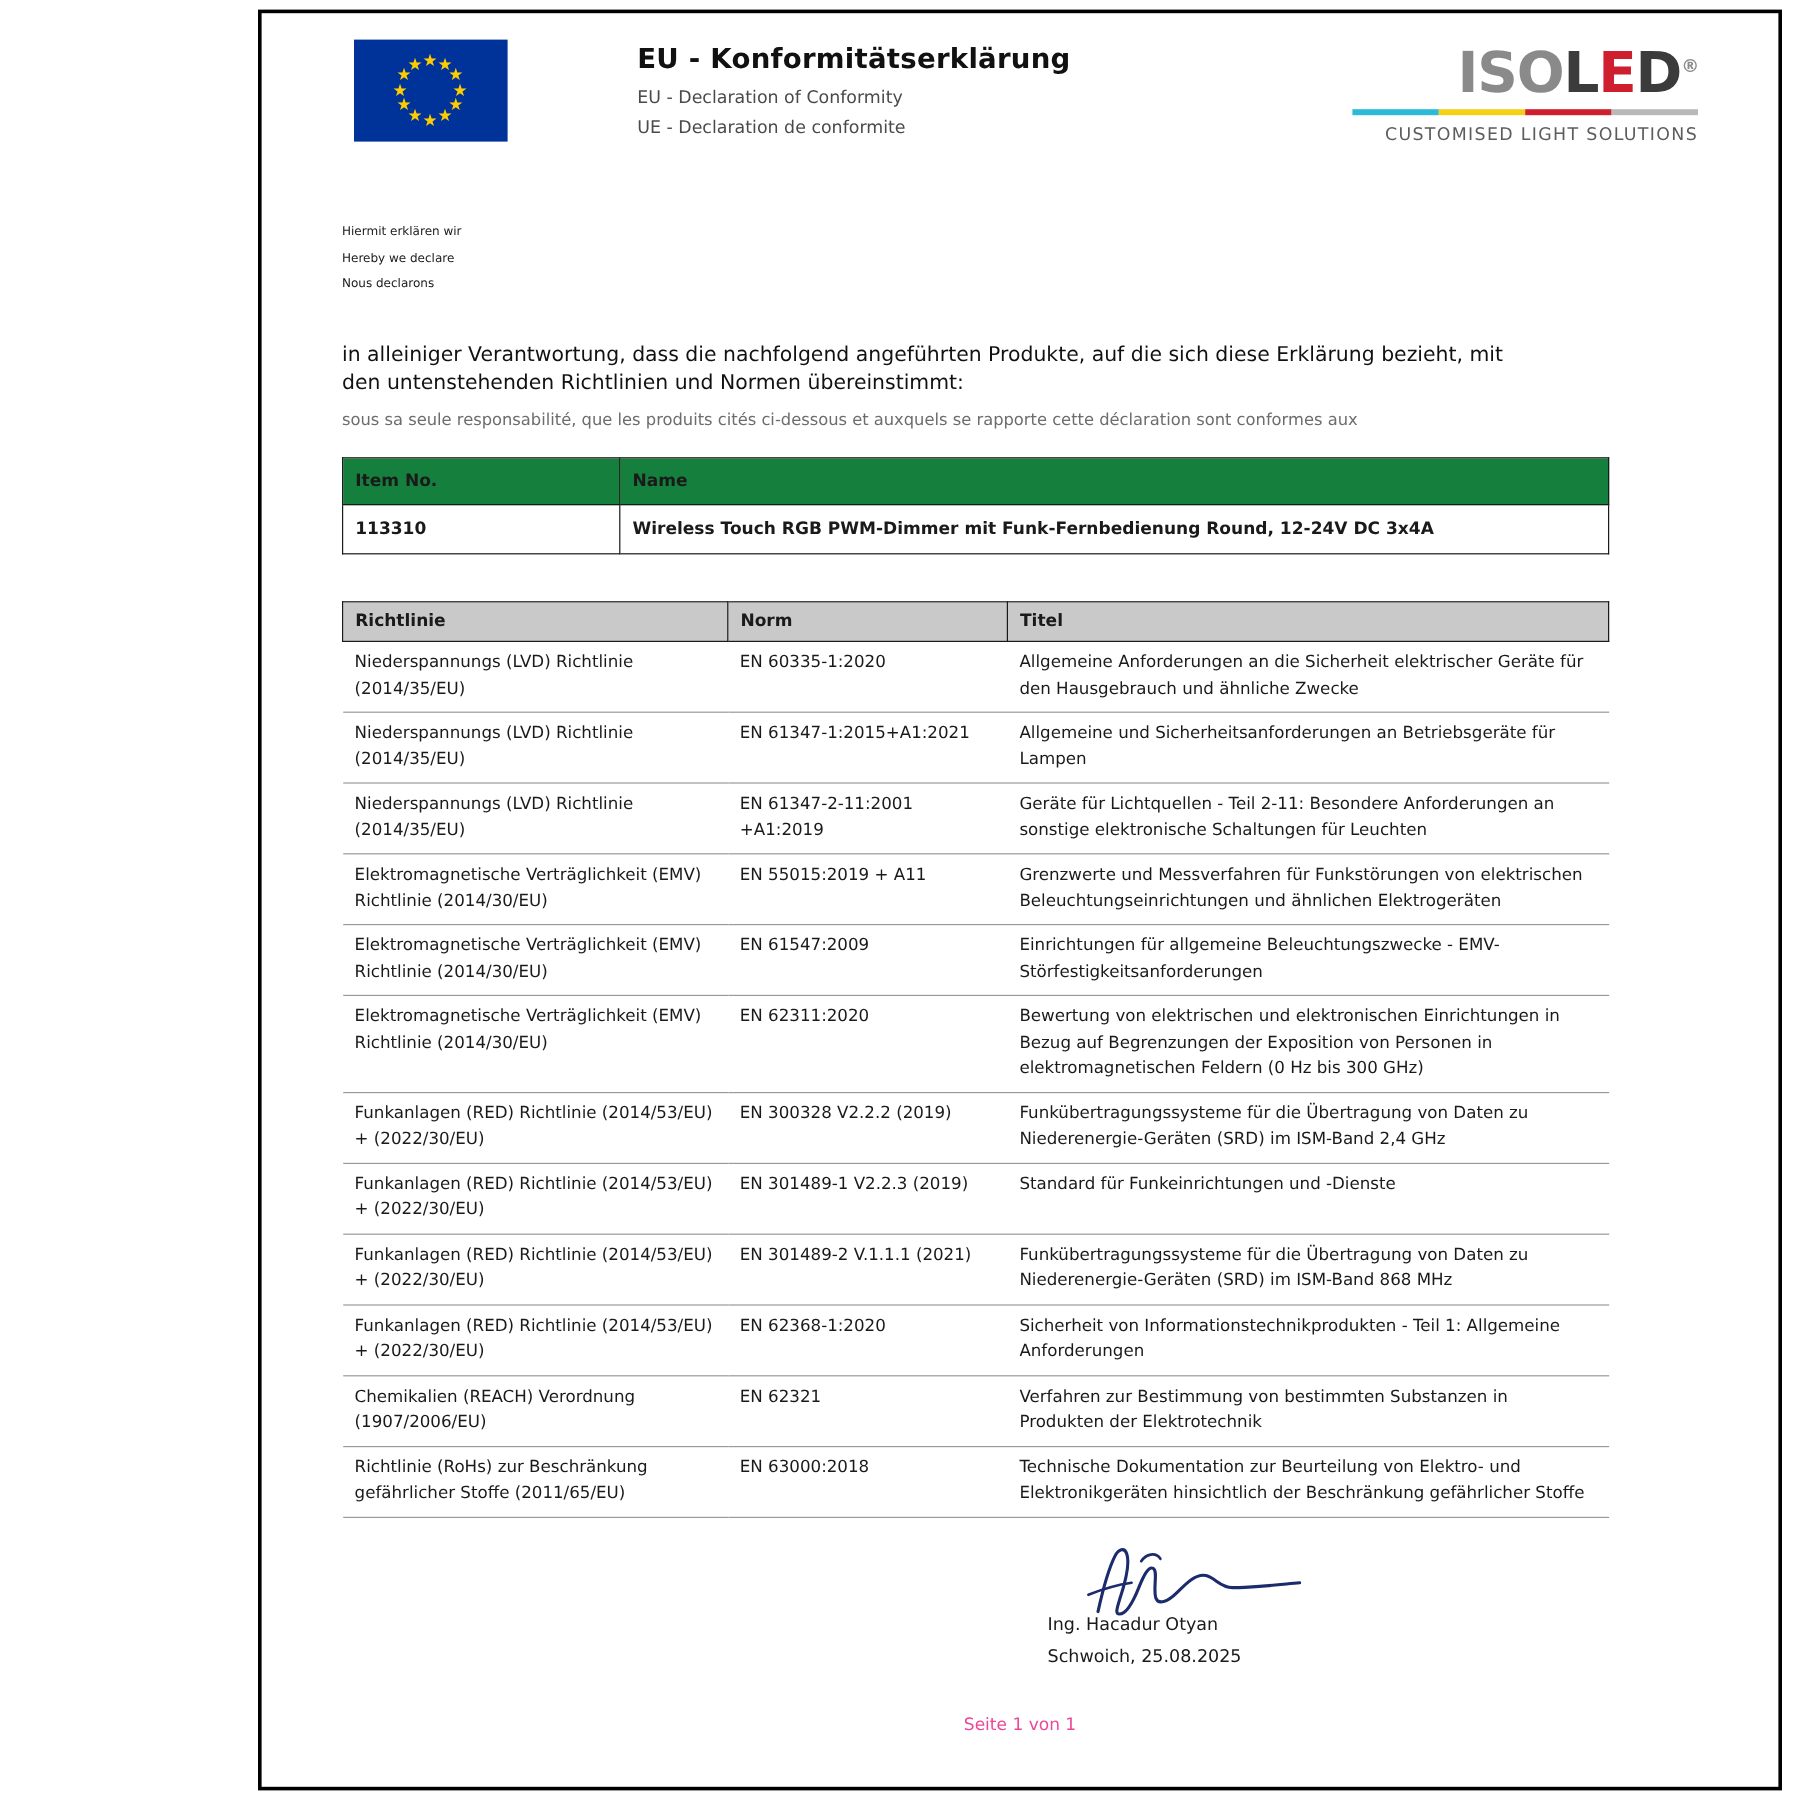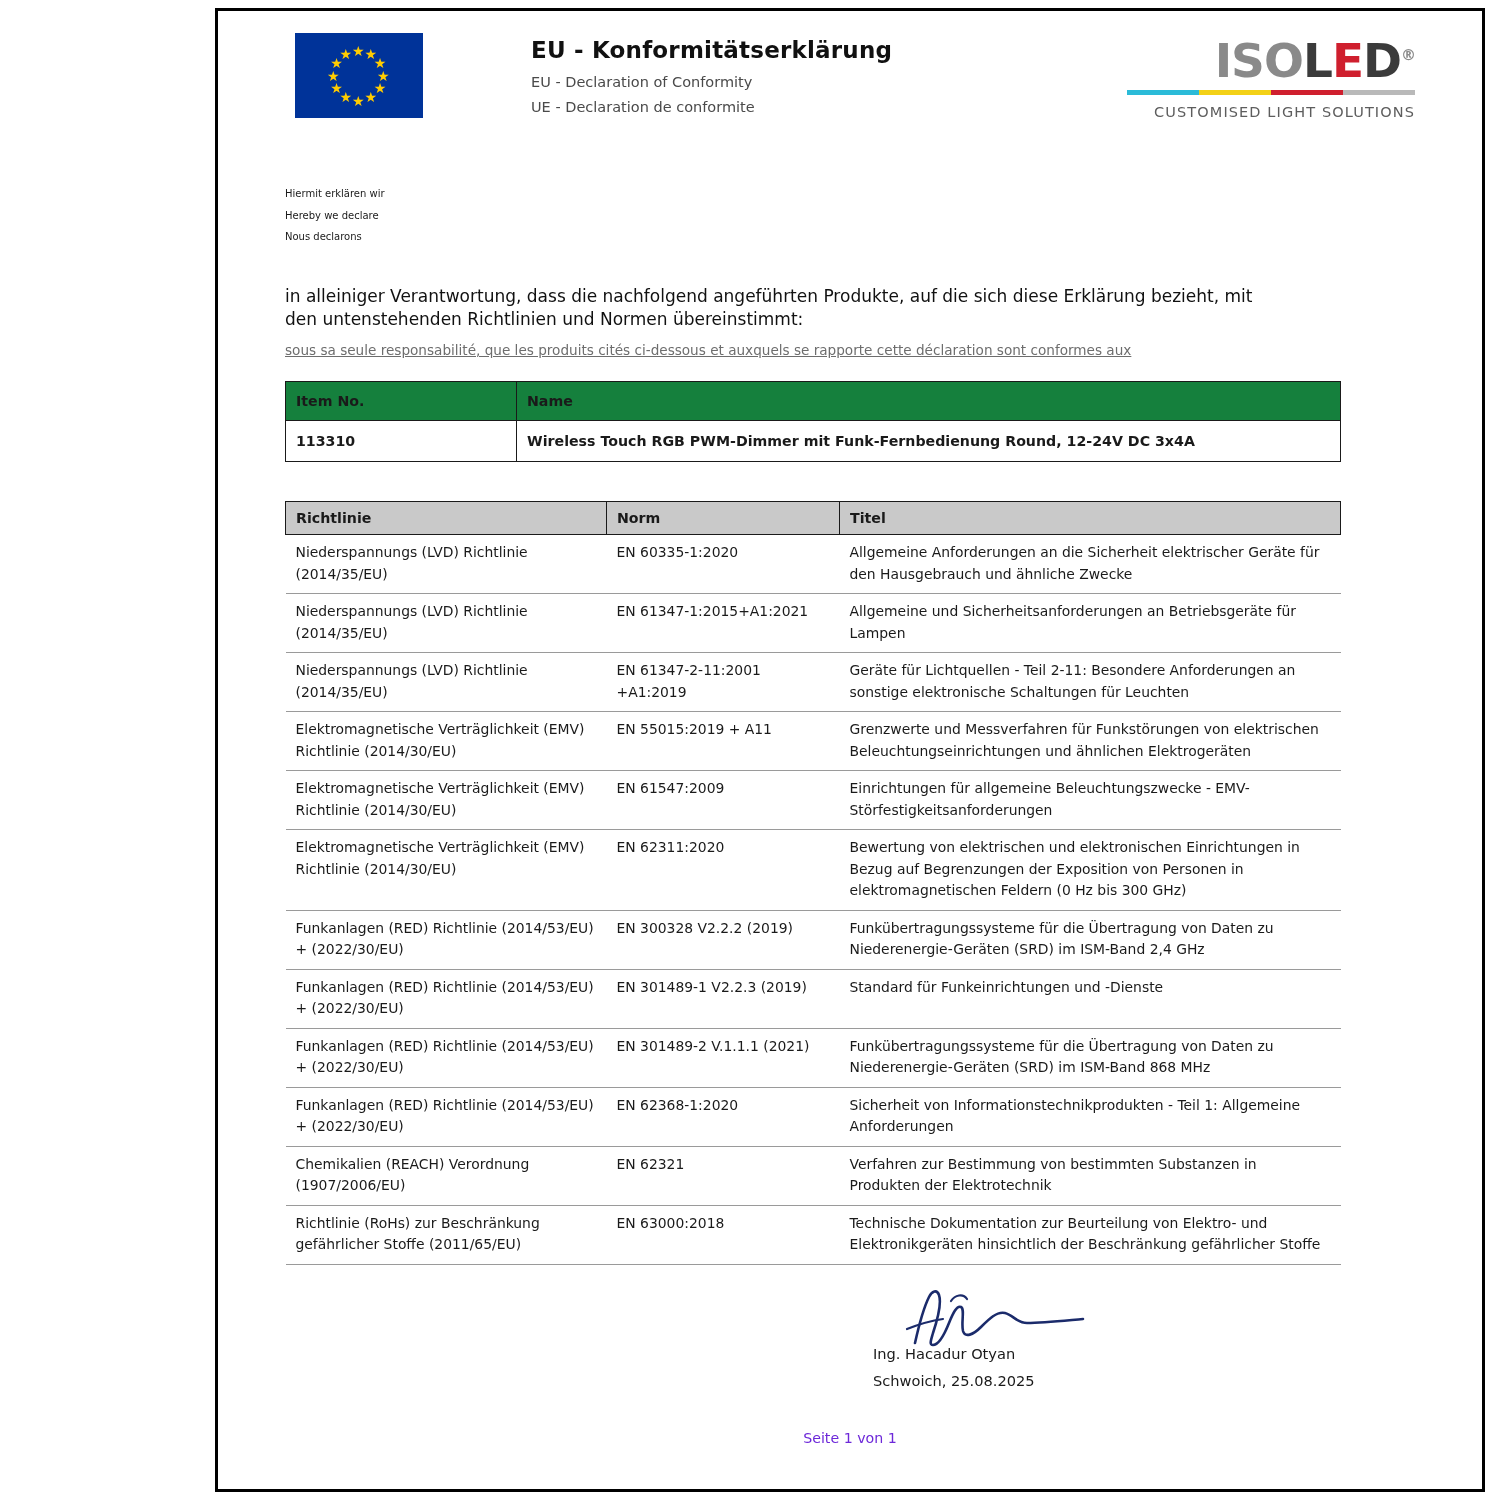--- a/index.html
+++ b/index.html
@@ -144,21 +144,21 @@
     font-size: 17px;
     line-height: 23px;
     color: #111;
   }
   .resp-en, .resp-fr {
     font-size: 13.6px;
     line-height: 22px;
     color: #6d6d6d;
     margin-top: 6px;
   }
-  .resp-fr { margin-top: 8px; text-decoration: underline; }
+  .resp-fr { margin-top: 8px; }
 
   
   table {
     border-collapse: collapse;
     width: 1056px;
     table-layout: fixed;
   }
   .tbl-items {
     margin-top: 20px;
   }
@@ -228,21 +228,21 @@
     color: #1a1a1a;
   }
 
   .footer {
     position: absolute;
     left: 285px;
     top: 1430px;
     width: 1130px;
     text-align: center;
     font-size: 14.2px;
-    color: #6d28d9;
+    color: #ec4899;
   }
 </style>
 </head>
 <body>
 
 <div class="page">
   <div class="page-border"></div>
 
   <div class="content">
 

